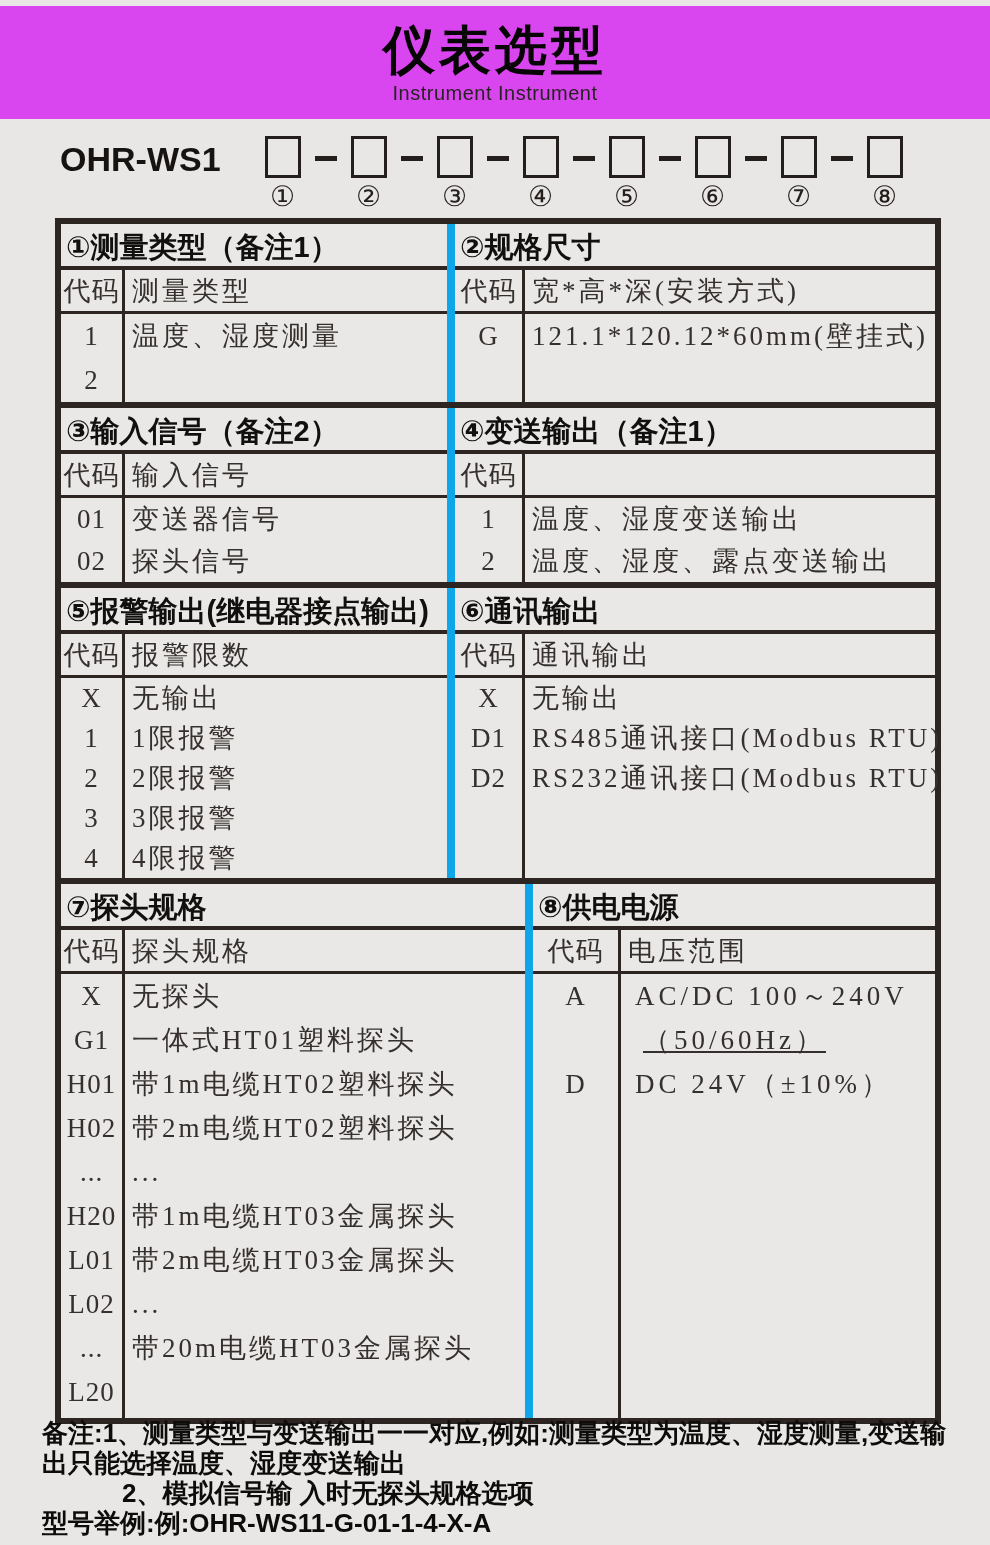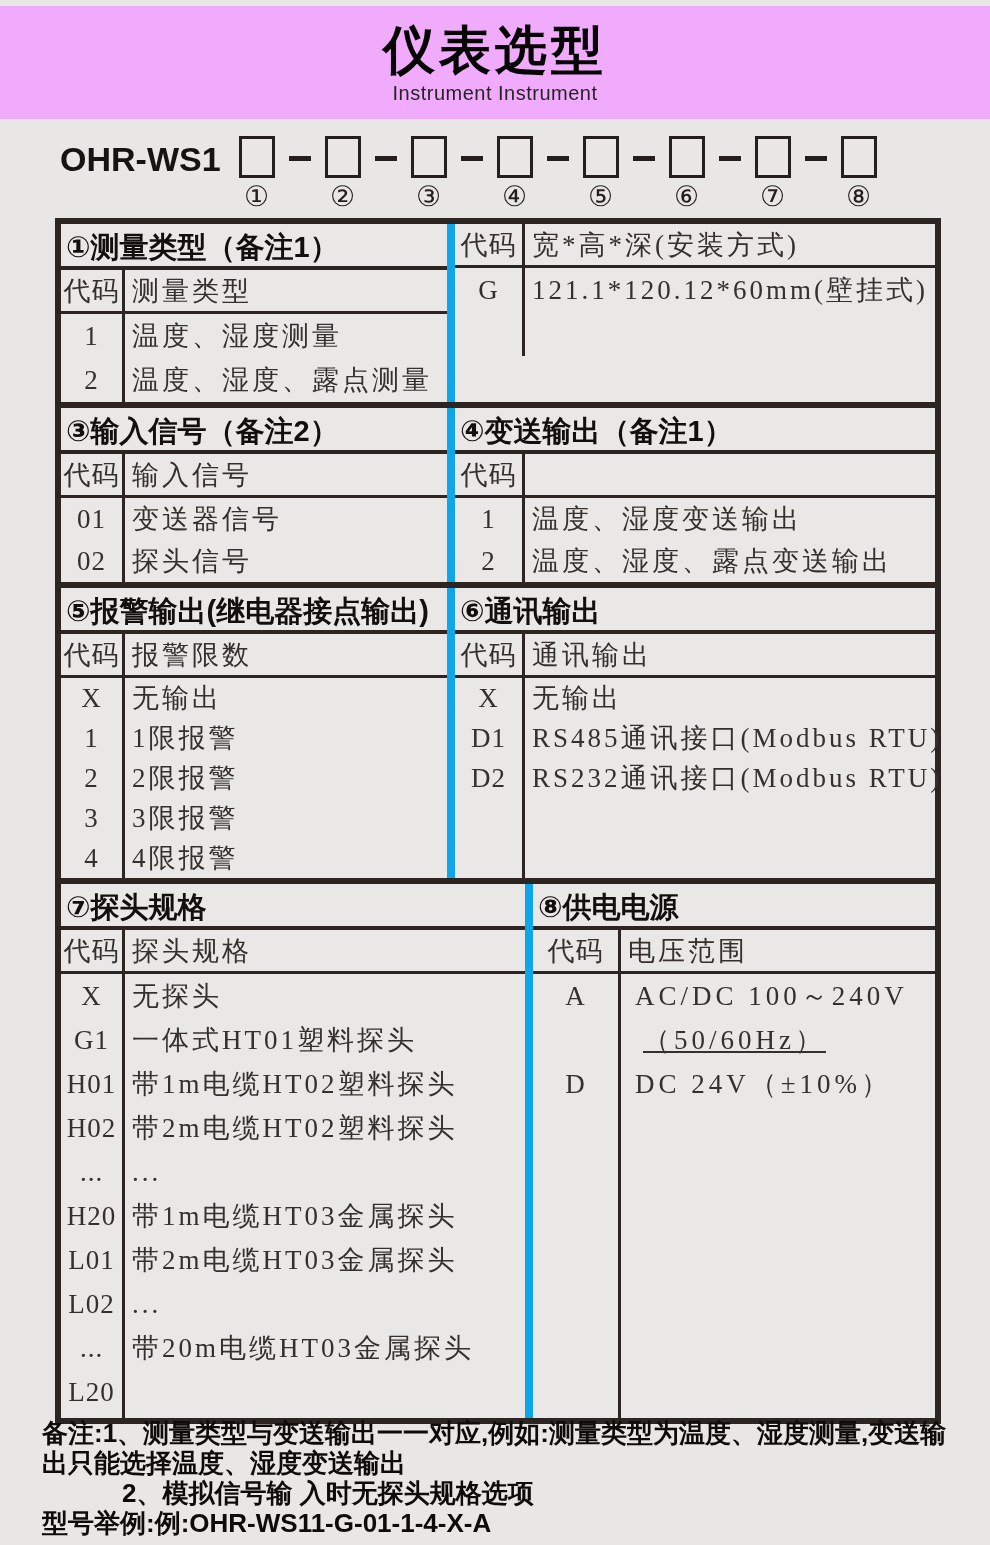--- a/index.html
+++ b/index.html
@@ -8,33 +8,33 @@
     width: 990px; height: 1545px;
     background: #e9e7e5;
     font-family: "Liberation Sans", "DejaVu Sans", sans-serif;
     position: relative;
     overflow: hidden;
     color: #1a1715;
   }
   
   .title-band {
     position: absolute; top: 6px; left: 0; width: 990px; height: 113px;
-    background: #f0abfc;
+    background: #d946ef;
     display: flex; flex-direction: column; align-items: center; justify-content: center;
   }
   .title {
     font-size: 52px; font-weight: 700; color: #060504; letter-spacing: 4px; line-height: 58px;
   }
   .subtitle {
     font-size: 20px; color: #262422; margin-top: 3px; letter-spacing: 0.5px;
   }
   
   .model-row {
     position: absolute; top: 136px; left: 60px;
-    display: flex; align-items: flex-start;
+    display: flex; align-items: flex-start; gap: 26px;
   }
   .model-prefix {
     font-size: 34px; font-weight: 700; color: #161311; line-height: 46px; letter-spacing: 0px;
     margin-right: 4px;
   }
   .slot { display: flex; flex-direction: column; align-items: center; margin-left: 14px; }
   .mbox { width: 36px; height: 42px; border: 3px solid #241e1c; background: transparent; }
   .mnum { margin-top: 5px; font-size: 28px; line-height: 28px; color: #241e1c; }
   .dash { width: 22px; height: 5px; background: #241e1c; margin: 20px 0 0 14px; }
   
@@ -163,25 +163,25 @@
         <div class="code-h">代码</div>
         <div class="desc-h">测量类型</div>
       </div>
       <div class="data">
         <div class="code-col">
             <div class="line">1</div>
             <div class="line">2</div>
           </div>
         <div class="desc-col">
             <div class="line">温度、湿度测量</div>
-            <div class="line">温度、湿度、露点测量</div>
           </div>
       </div>
     </div>
     <div class="half right">
+      <div class="sec-title">②规格尺寸</div>
       <div class="col-head">
         <div class="code-h">代码</div>
         <div class="desc-h">宽*高*深(安装方式)</div>
       </div>
       <div class="data">
         <div class="code-col">
             <div class="line">G</div>
           </div>
         <div class="desc-col">
             <div class="line">121.1*120.12*60mm(壁挂式)</div>

